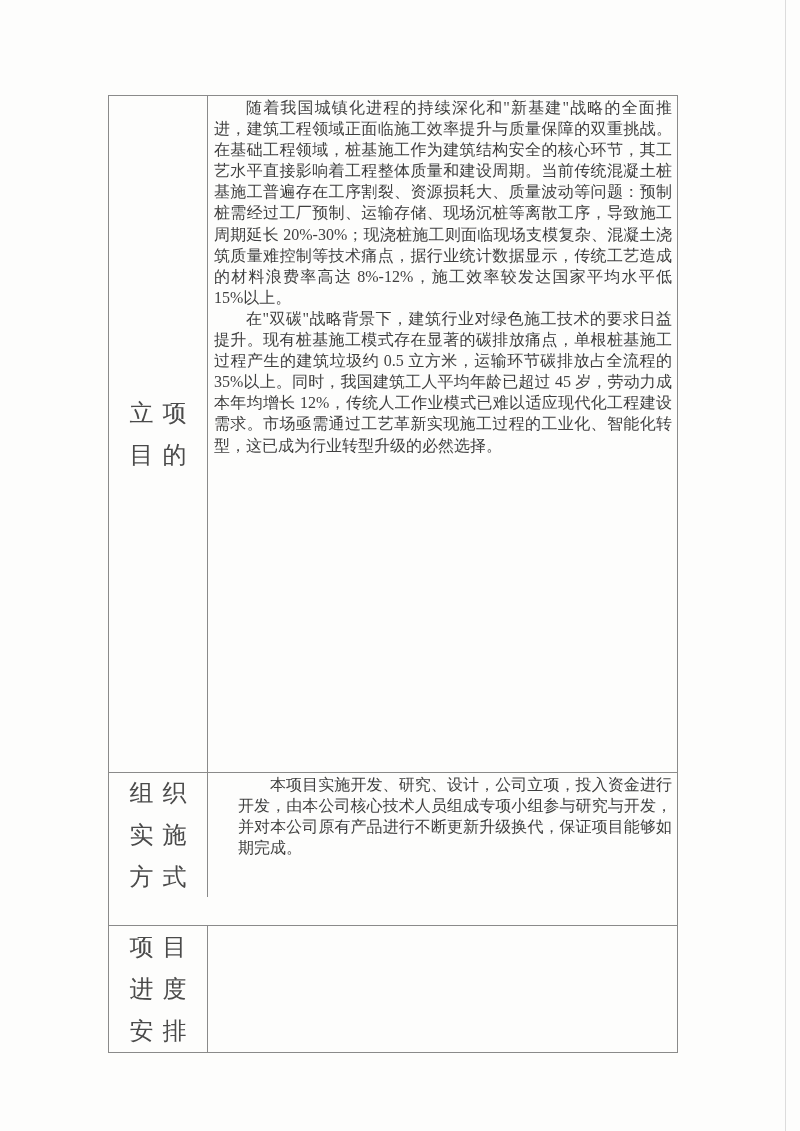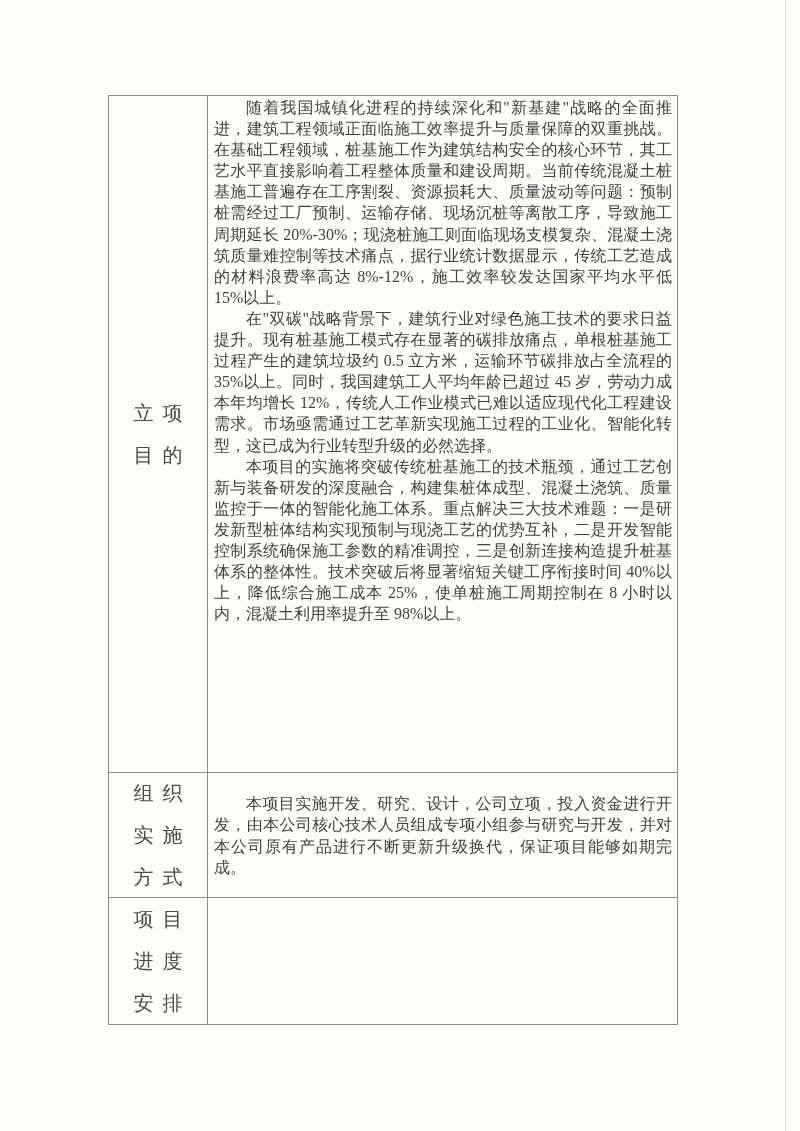--- a/index.html
+++ b/index.html
@@ -16,67 +16,66 @@
     width: 1px; height: 1131px;
     background: #dcdcdc;
   }
   .doc-table {
     position: absolute;
     left: 108px; top: 95px;
     width: 570px;
     border: 1px solid #8a8a8a;
   }
   .trow { display: flex; width: 100%; }
-  .trow.bordered { border-top: 1px solid #8a8a8a; }
+  .trow.bordered { border-top: 1px solid #8a8a8a; gap: 24px; }
   .row-1 { height: 676px; }
   .row-2 { height: 125px; }
-  .row-3 { height: 127px; }
+  .row-3 { height: 127px; margin-top: 28px; }
   .label-cell {
     width: 99px; min-width: 99px;
     border-right: 1px solid #8a8a8a;
     display: flex; flex-direction: column;
     justify-content: center; align-items: center;
     color: #4a4a4a;
   }
   .label-line {
-    font-size: 20px;
+    font-size: 24px;
     height: 42px; line-height: 42px;
     letter-spacing: 9px; text-indent: 9px;
     white-space: nowrap;
   }
   .content-cell {
     flex: 1;
     padding: 1px 5px 0 6px;
     overflow: hidden;
     color: #3f3f3f;
     font-size: 16px;
     line-height: 21.1px;
     text-align: justify;
   }
   .content-cell p { text-indent: 2em; }
   .row-2 .content-cell {
-    display: flex; flex-direction: column; justify-content: center;
+    display: flex; flex-direction: column; justify-content: flex-start;
   }
 </style>
 </head>
 <body>
 
 <div class="paper-edge"></div>
 
 <div class="doc-table">
 
   <div class="trow row-1">
     <div class="label-cell">
       <div class="label-line">立项</div>
       <div class="label-line">目的</div>
     </div>
     <div class="content-cell">
       <p>随着我国城镇化进程的持续深化和"新基建"战略的全面推进，建筑工程领域正面临施工效率提升与质量保障的双重挑战。在基础工程领域，桩基施工作为建筑结构安全的核心环节，其工艺水平直接影响着工程整体质量和建设周期。当前传统混凝土桩基施工普遍存在工序割裂、资源损耗大、质量波动等问题：预制桩需经过工厂预制、运输存储、现场沉桩等离散工序，导致施工周期延长 20%-30%；现浇桩施工则面临现场支模复杂、混凝土浇筑质量难控制等技术痛点，据行业统计数据显示，传统工艺造成的材料浪费率高达 8%-12%，施工效率较发达国家平均水平低 15%以上。</p>
       <p>在"双碳"战略背景下，建筑行业对绿色施工技术的要求日益提升。现有桩基施工模式存在显著的碳排放痛点，单根桩基施工过程产生的建筑垃圾约 0.5 立方米，运输环节碳排放占全流程的 35%以上。同时，我国建筑工人平均年龄已超过 45 岁，劳动力成本年均增长 12%，传统人工作业模式已难以适应现代化工程建设需求。市场亟需通过工艺革新实现施工过程的工业化、智能化转型，这已成为行业转型升级的必然选择。</p>
-      <p>本项目的实施将突破传统桩基施工的技术瓶颈，通过工艺创新与装备研发的深度融合，构建集桩体成型、混凝土浇筑、质量监控于一体的智能化施工体系。重点解决三大技术难题：一是研发新型桩体结构实现预制与现浇工艺的优势互补，二是开发智能控制系统确保施工参数的精准调控，三是创新连接构造提升桩基体系的整体性。技术突破后将显著缩短关键工序衔接时间 40%以上，降低综合施工成本 25%，使单桩施工周期控制在 8 小时以内，混凝土利用率提升至 98%以上。</p>
     </div>
   </div>
 
   <div class="trow row-2 bordered">
     <div class="label-cell">
       <div class="label-line">组织</div>
       <div class="label-line">实施</div>
       <div class="label-line">方式</div>
     </div>
     <div class="content-cell">

